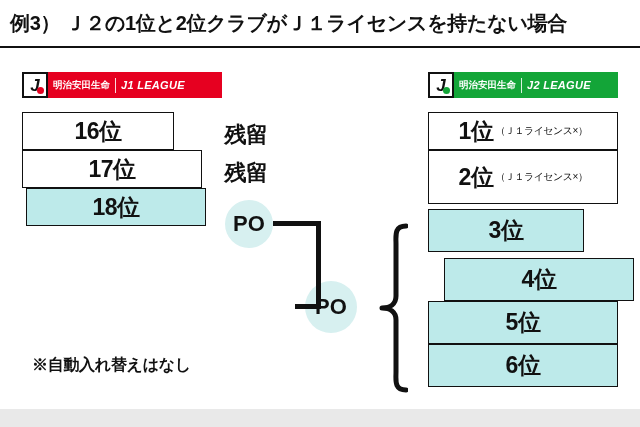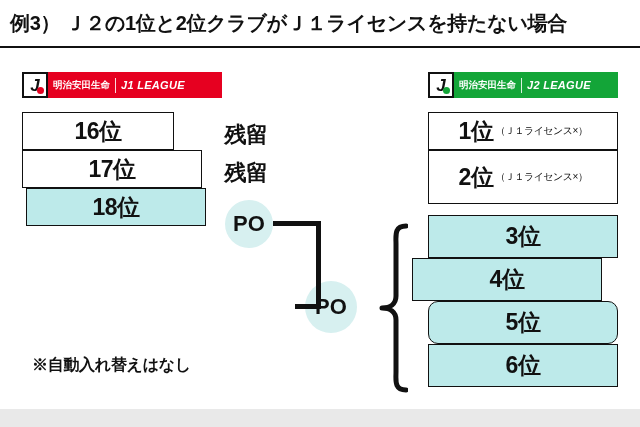--- a/index.html
+++ b/index.html
@@ -259,27 +259,27 @@
   </div>
 
   <div class="rank-box" style="left:428px; top:112px; width:190px; height:38px;">
     <span class="rank-label">1位</span>
     <span class="rank-note">（Ｊ１ライセンス×）</span>
   </div>
   <div class="rank-box" style="left:428px; top:150px; width:190px; height:54px;text-align:center;">
     <span class="rank-label">2位</span>
     <span class="rank-note">（Ｊ１ライセンス×）</span>
   </div>
-  <div class="rank-box teal" style="left:428px; top:215px; width:190px; height:43px;text-align:right;">
+  <div class="rank-box teal" style="left:428px; top:209px; width:156px; height:43px;text-align:right;">
     <span class="rank-label">3位</span>
   </div>
-  <div class="rank-box teal" style="left:412px; top:258px; width:190px; height:43px;">
+  <div class="rank-box teal" style="left:444px; top:258px; width:190px; height:43px;">
     <span class="rank-label">4位</span>
   </div>
-  <div class="rank-box teal" style="left:428px; top:301px; width:190px; height:43px;border-radius:10px;">
+  <div class="rank-box teal" style="left:428px; top:301px; width:190px; height:43px;">
     <span class="rank-label">5位</span>
   </div>
   <div class="rank-box teal" style="left:428px; top:344px; width:190px; height:43px;">
     <span class="rank-label">6位</span>
   </div>
 
   <div class="footnote" style="left:32px; top:355px;">※自動入れ替えはなし</div>
 
   <div class="bottom-band"></div>
 

